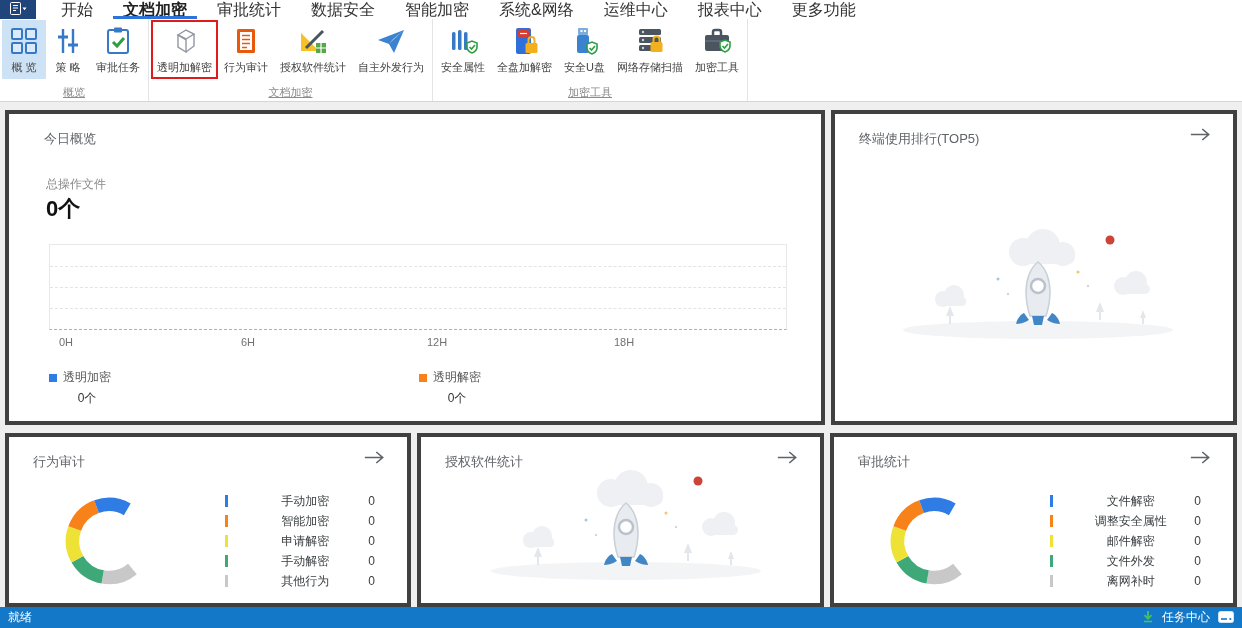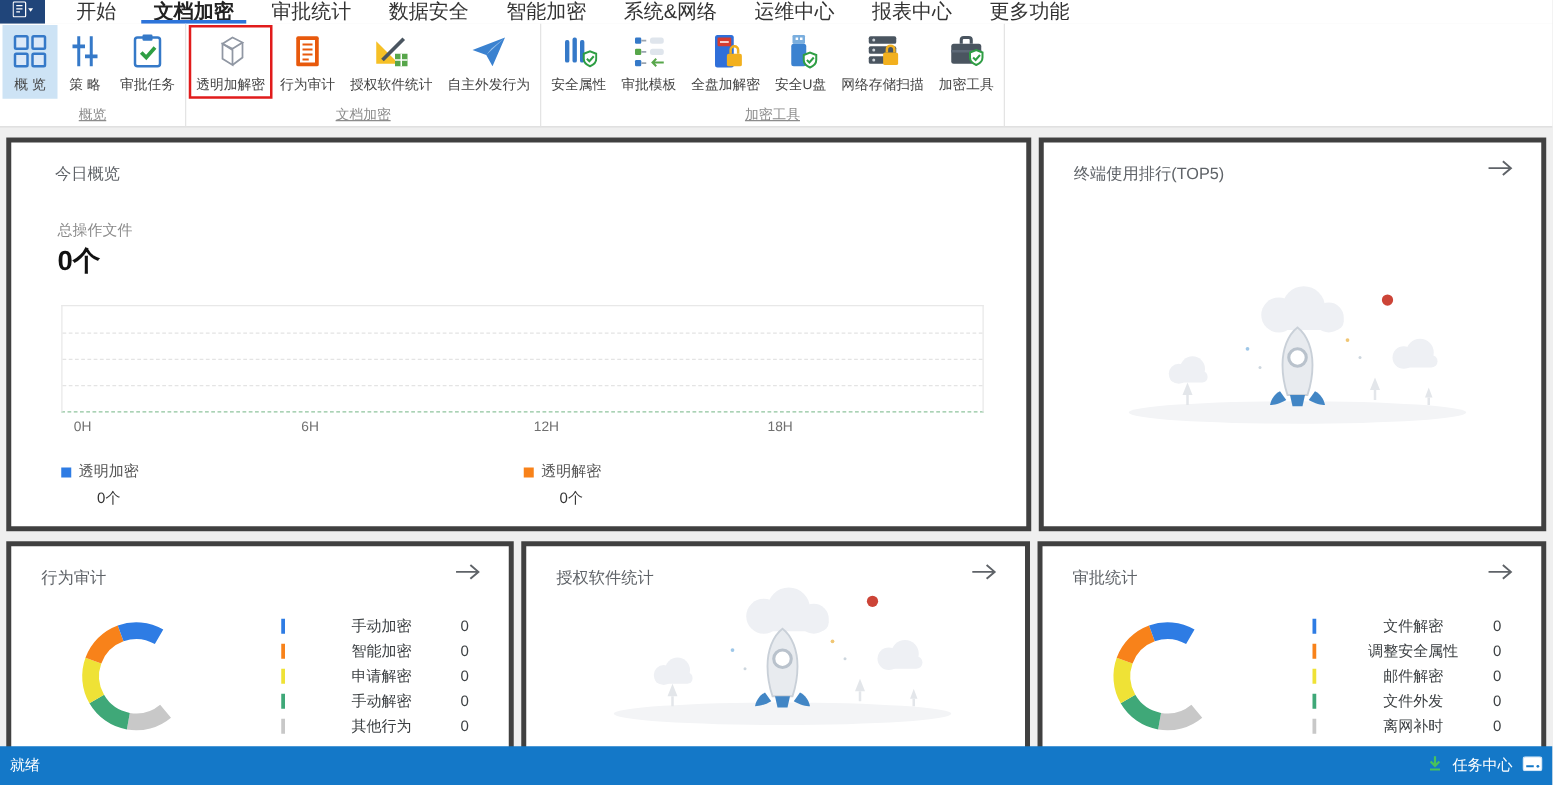--- a/index.html
+++ b/index.html
@@ -53,21 +53,21 @@
   .tlegend-val{margin:4px 0 0 14px;font-size:12px;color:#333;}
   
   .donut{position:absolute;left:50px;top:54px;width:100px;height:100px;}
   .dlegend{position:absolute;left:216px;right:32px;top:54px;}
   .dlegend-row{display:flex;align-items:center;height:20px;}
   .dlegend-bar{width:3px;height:12px;margin-right:14px;}
   .dlegend-label{font-size:12px;color:#3c4043;flex:1;}
   .dlegend-value{font-size:12px;color:#3c4043;}
   .illus{position:absolute;}
   
-  .statusbar{position:absolute;left:0;right:0;bottom:0;height:31px;background:#1478c8;display:flex;
+  .statusbar{position:absolute;left:0;right:0;bottom:0;height:21px;background:#1478c8;display:flex;
              align-items:center;justify-content:space-between;padding:0 8px;box-sizing:border-box;}
   .statusbar .stext{color:#fff;font-size:12px;}
   .sright{display:flex;align-items:center;gap:8px;}
 </style>
 </head>
 <body>
 
 <div class="menubar">
   <div class="appbtn">
     <span>
@@ -185,38 +185,20 @@
               <g fill="#3579c8">
                 <rect x="4" y="6" width="3.5" height="18" rx="1.5"></rect>
                 <rect x="10" y="4" width="3.5" height="20" rx="1.5"></rect>
                 <rect x="16" y="6" width="3.5" height="18" rx="1.5"></rect>
               </g>
               <path d="M19 17l5-2 5 2v4c0 3-2.5 5-5 6-2.5-1-5-3-5-6z" fill="#fff" stroke="#2f9e44" stroke-width="1.6"></path>
               <path d="M21.5 21l2 2 3.5-4" stroke="#2f9e44" stroke-width="1.6" fill="none"></path>
             </svg>
           </span>
           <span class="rlbl">安全属性</span>
-        </div>
-        <div class="rbtn">
-          <span class="ricon">
-            <svg viewBox="0 0 30 30">
-              <g fill="#3579c8">
-                <rect x="4" y="4" width="5" height="5" rx="1"></rect>
-                <rect x="4" y="22" width="5" height="5" rx="1"></rect>
-              </g>
-              <rect x="4" y="13" width="5" height="5" rx="1" fill="#57a64a"></rect>
-              <path d="M9 6.5h4M9 15.5h4M9 24.5h4" stroke="#9aa5b1" stroke-width="1.4"></path>
-              <g fill="#dfe5ec">
-                <rect x="16" y="4" width="11" height="5" rx="2"></rect>
-                <rect x="16" y="13" width="11" height="5" rx="2"></rect>
-              </g>
-              <path d="M27 24h-9m3-3l-3 3 3 3" stroke="#57a64a" stroke-width="1.6" fill="none"></path>
-            </svg>
-          </span>
-          <span class="rlbl">审批模板</span>
         </div>
         <div class="rbtn">
           <span class="ricon">
             <svg viewBox="0 0 30 30">
               <rect x="6" y="2" width="15" height="26" rx="2" fill="#2f6fd9"></rect>
               <rect x="8" y="4" width="11" height="7" rx="1" fill="#d63c2f"></rect>
               <path d="M10 7.5h7" stroke="#fff" stroke-width="1.2"></path>
               <path d="M18.5 17v-3a3 3 0 016 0v3" stroke="#f2b01e" stroke-width="2" fill="none"></path>
               <rect x="15.5" y="17" width="12" height="10" rx="1.5" fill="#f2b01e"></rect>
             </svg>

